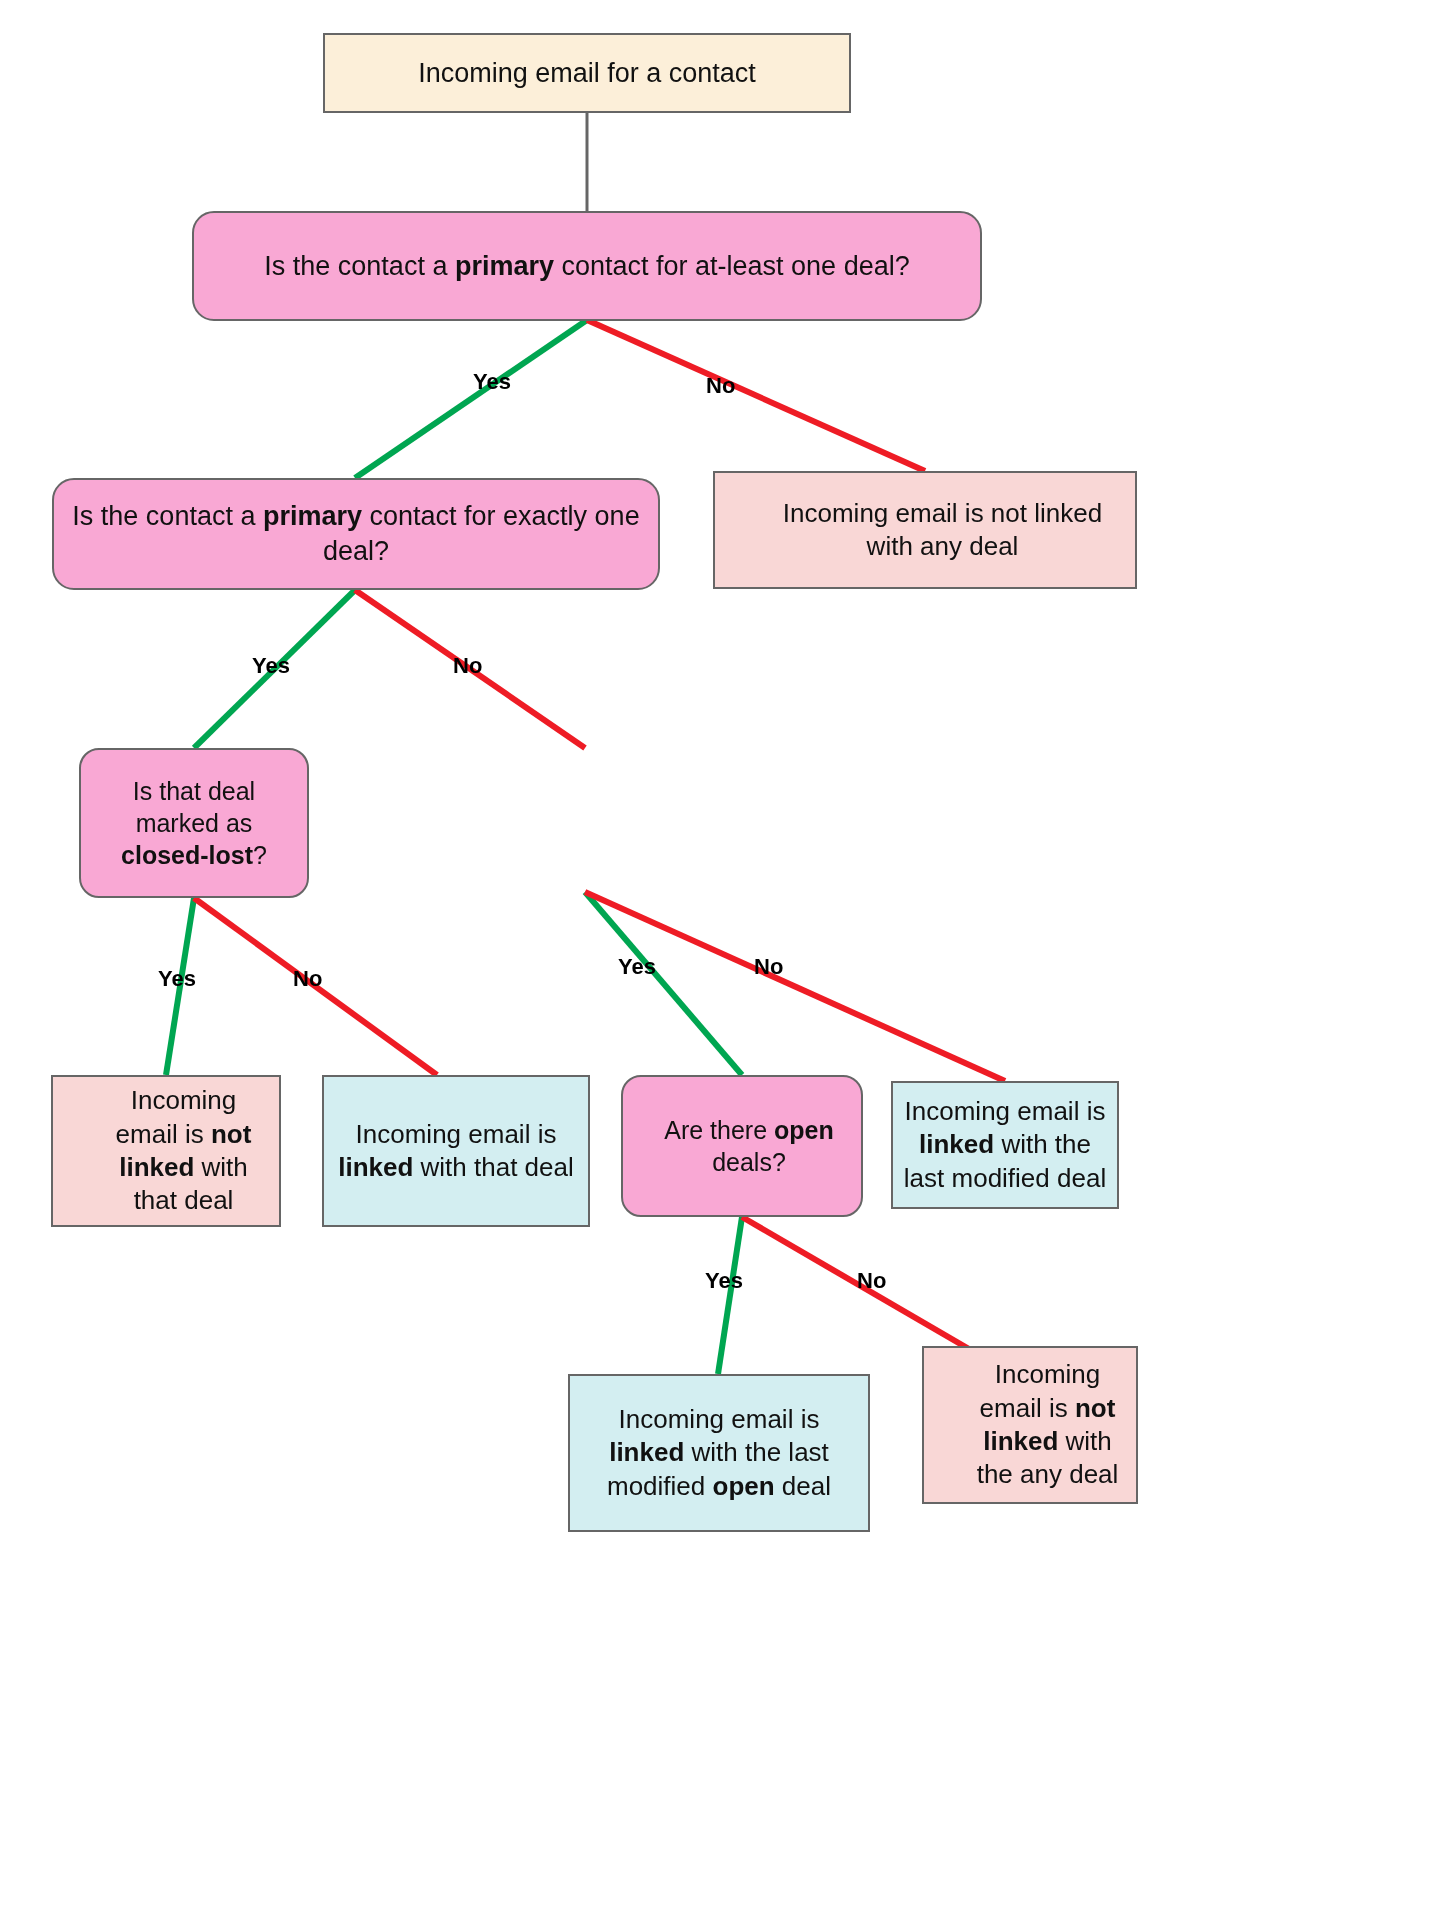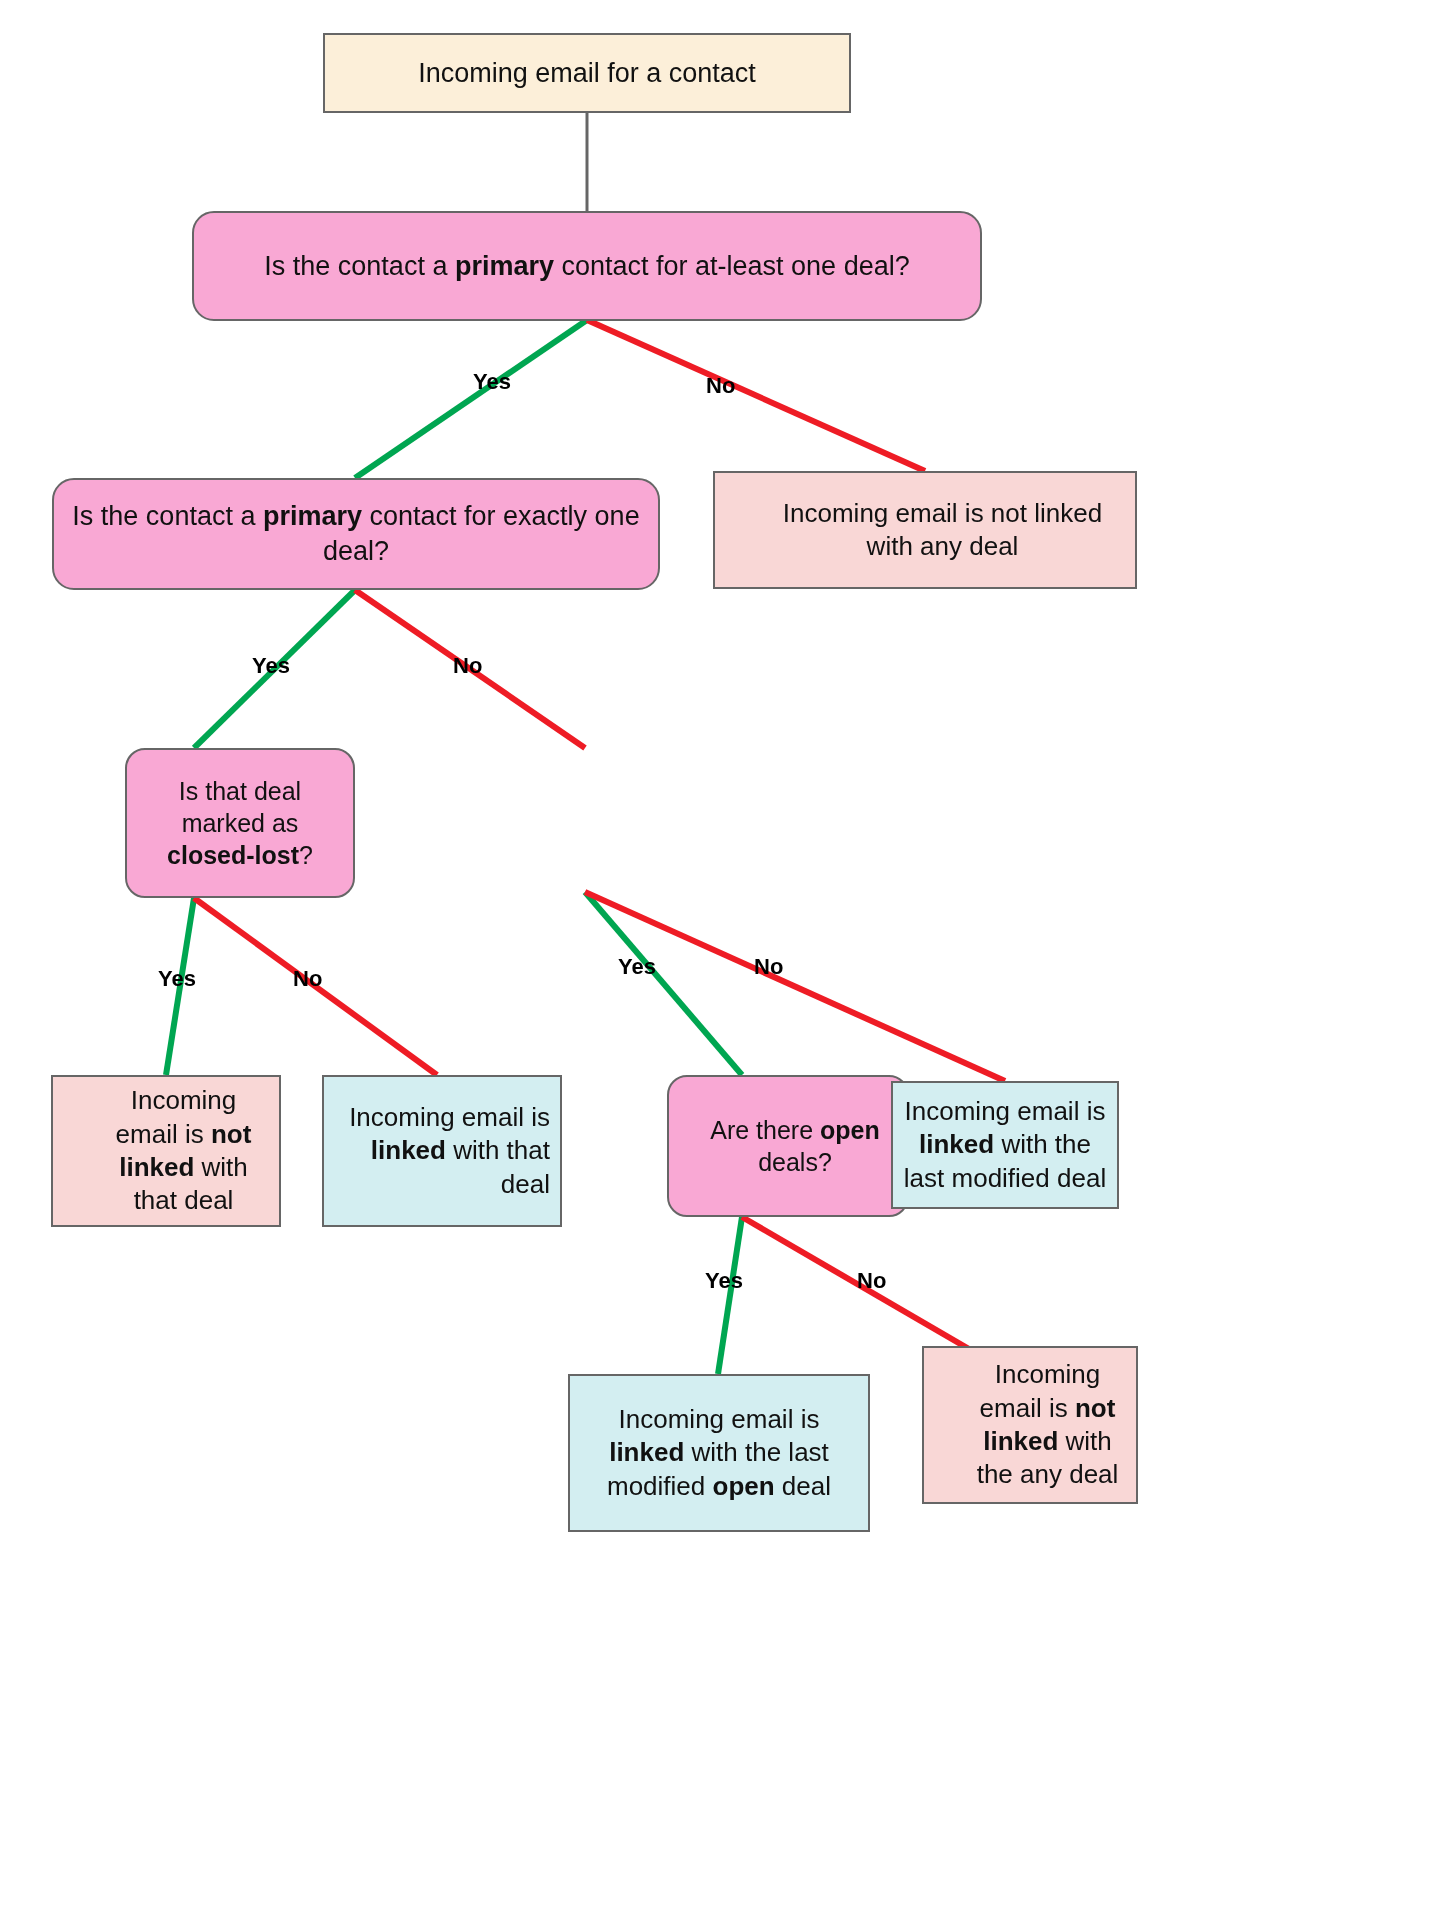--- a/index.html
+++ b/index.html
@@ -51,21 +51,20 @@
   }
   .node-decision {
     background: #f9a8d4;
     border-color: #666666;
     border-radius: 22px;
     font-size: 27px;
   }
   .node-decision.small {
     font-size: 25px;
     border-radius: 20px;
-    margin-left: 46px;
   }
   .node-result-neg {
     background: #F9D7D6;
     border-color: #666666;
     font-size: 26px;
     padding-left: 45px;
   }
   .node-result-pos {
     background: #D3EEF1;
     border-color: #666666;
@@ -153,21 +152,21 @@
 
   <div class="edge-label" style="left:618px; top:954px;">Yes</div>
   <div class="edge-label" style="left:754px; top:954px;">No</div>
 
   <div class="node node-result-neg compact" style="left:51px; top:1075px; width:230px; height:152px;">
     <span class="txt">
       <span>Incoming email is </span><b>not linked</b><span> with that deal</span>
     </span>
   </div>
 
-  <div class="node node-result-pos compact" style="left:322px; top:1075px; width:240px; height:152px;text-align:right;">
+  <div class="node node-result-pos compact" style="left:322px; top:1075px; width:268px; height:152px;">
     <span class="txt">
       <span>Incoming email is </span><b>linked</b><span> with that deal</span>
     </span>
   </div>
 
   <div class="node node-decision small" style="left:621px; top:1075px; width:242px; height:142px;padding-left:24px;">
     <span class="txt">
       <span>Are there </span><b>open</b><span> deals?</span>
     </span>
   </div>

